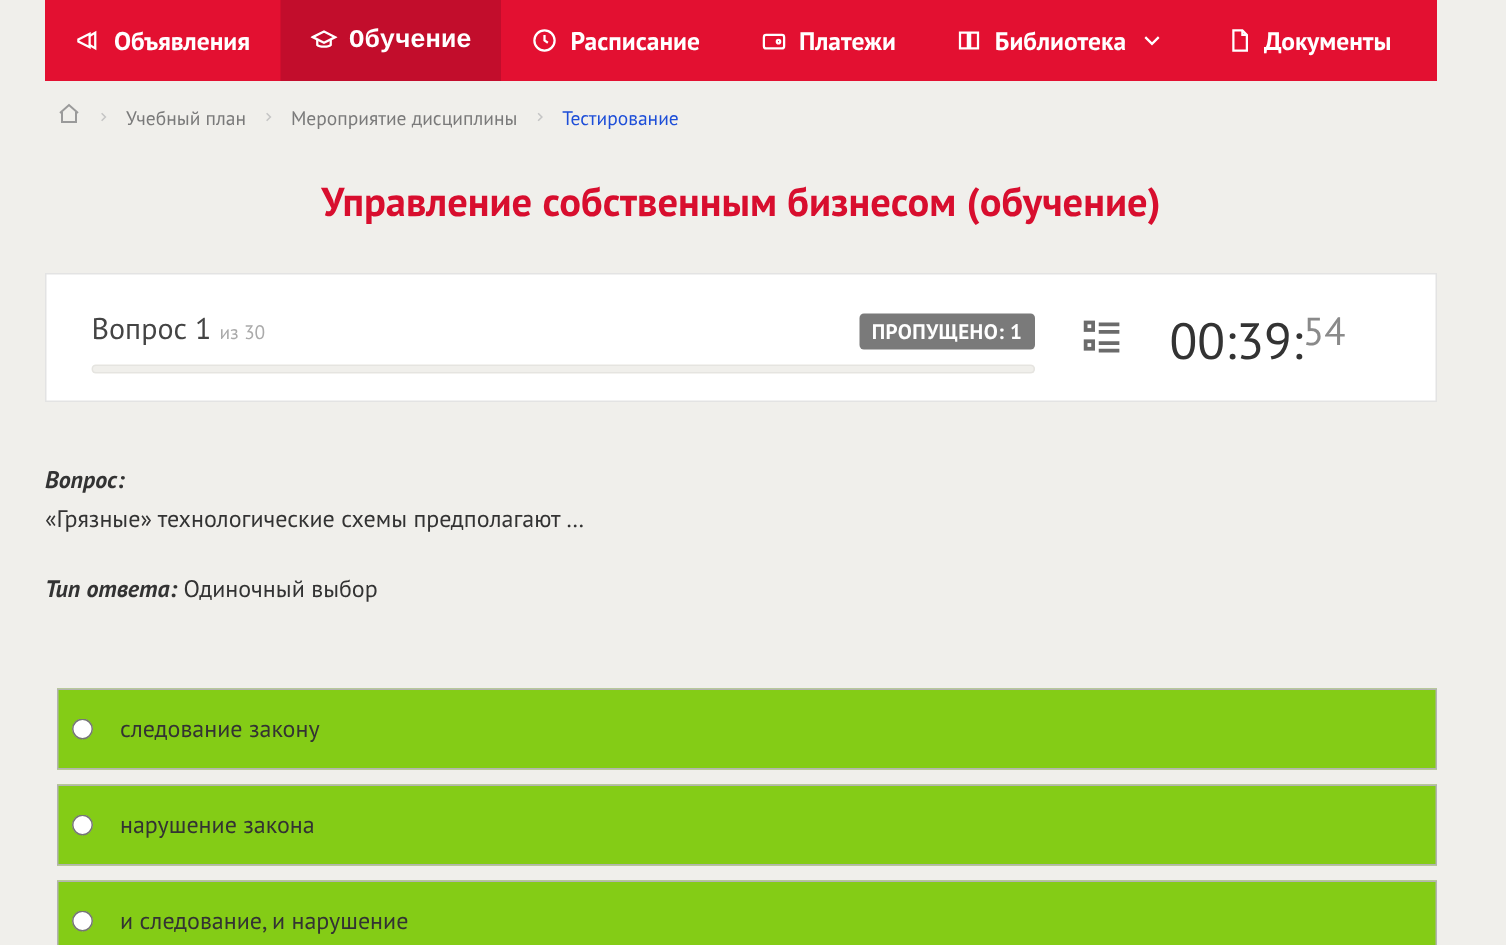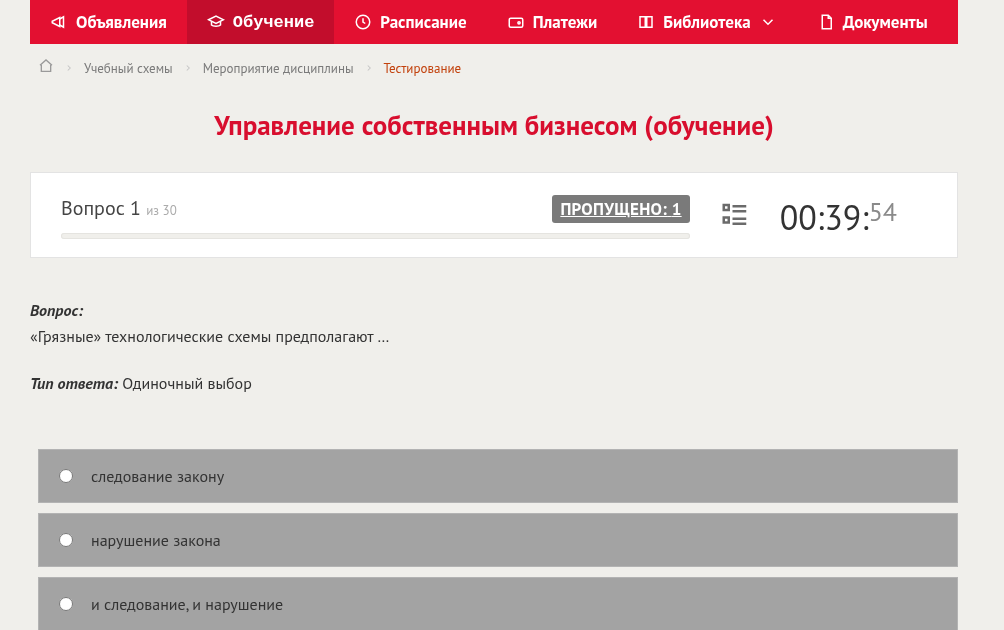--- a/index.html
+++ b/index.html
@@ -19,21 +19,21 @@
       overflow:scroll;
     }
     .canvas-inner {
       width:988px; 
       padding:0;
     } 
     
     .nav {
       background:#e31031;
       display:flex;
-      height:44px;
+      height:54px;
       margin:0 30px;
     }
     .nav-item {
       display:flex;
       align-items:center;
       gap:8px;
       padding:0 20px;
       color:#fff;
       font-size:17px;
       font-weight:600;
@@ -74,26 +74,25 @@
       padding:22px 30px 18px;
       gap:30px;
     }
     .card-left { flex:1; }
     .q-line { display:flex; align-items:baseline; gap:10px; justify-content:space-between; }
     .q-label { color:#444; font-size:20px; font-weight:500; }
     .q-of { color:#aaa; font-size:13px; }
     .badge {
       background:#7a7a7a;
       color:#fff;
-      font-size:17px;
+      font-size:14px;
       letter-spacing:.3px;
       border-radius:3px;
       padding:3px 8px;
       font-weight:600;
-      text-decoration:underline;
     }
     .progress-track {
       height:6px;
       background:#f0efeb;
       border-radius:4px;
       margin-top:10px;
       position:relative;
       box-shadow: inset 0 0 0 1px #e5e4e0;
     }
     .list-icon svg { width:30px; height:30px; stroke:#6b6b6b; fill:none; stroke-width:2; }
@@ -105,23 +104,23 @@
       padding-right:30px;
     }
     .timer .sec { font-size:26px; color:#8a8a8a; }
     
     .qbody { padding:40px 30px 10px; font-size:16px; line-height:1.6; }
     .qbody .lbl { font-weight:700; font-style:italic;margin-top:20px; }
     .qbody .row { margin-bottom:22px; }
     
     .answers { padding:20px 30px 40px 38px; }
     .answer {
-      background:#a3a3a3;
+      background:#84cc16;
       border:1px solid #b3b3b3;
-      padding:16px 20px;
+      padding:16px 9px;
       margin-bottom:10px;
       display:flex;
       align-items:center;
       gap:18px;
       font-size:16px;
       cursor:pointer;
     }
     .answer input { width:14px; height:14px; }
     
     ::-webkit-scrollbar { width:16px; height:16px; }
@@ -205,29 +204,29 @@
     <div class="crumbs">
       <span class="home">
         <svg viewBox="0 0 24 24">
             <path d="M3 11l9-8 9 8"></path>
             <path d="M5 10v10h14V10"></path>
           </svg>
       </span>
       <span class="sep"><svg viewBox="0 0 24 24">
             <path d="M9 6l6 6-6 6"></path>
           </svg></span>
-      <a>Учебный схемы</a>
+      <a>Учебный план</a>
       <span class="sep"><svg viewBox="0 0 24 24">
             <path d="M9 6l6 6-6 6"></path>
           </svg></span>
       <a>Мероприятие дисциплины</a>
       <span class="sep"><svg viewBox="0 0 24 24">
             <path d="M9 6l6 6-6 6"></path>
           </svg></span>
-      <span style="color:#c2410c">Тестирование</span>
+      <span style="color:#1d4ed8">Тестирование</span>
     </div>
 
     <div class="page-title">Управление собственным бизнесом (обучение)</div>
 
     <div class="card">
       <div class="card-left">
         <div class="q-line">
           <div>
             <span class="q-label">
               <span>Вопрос</span>

